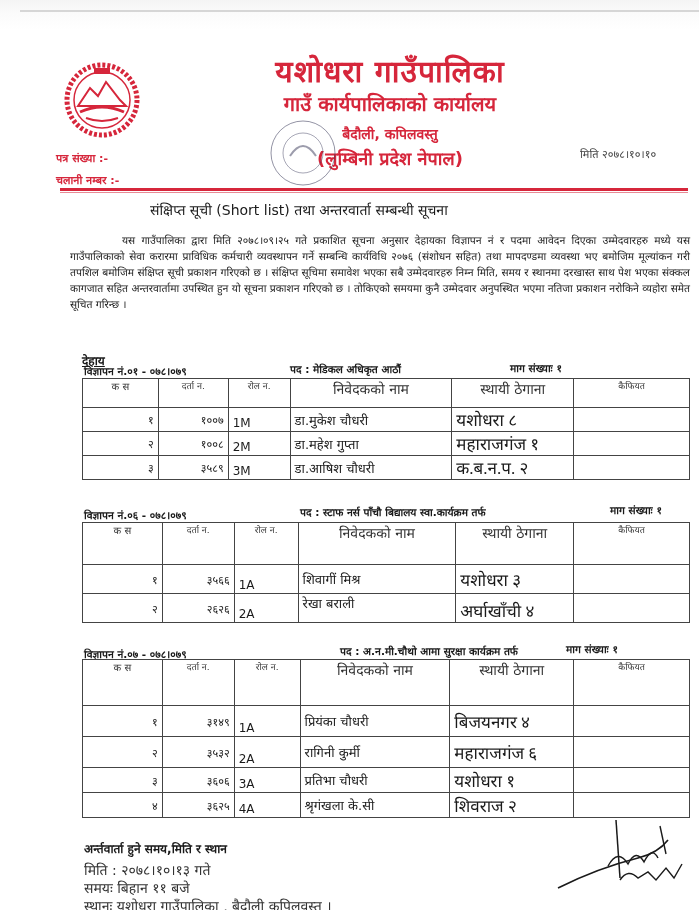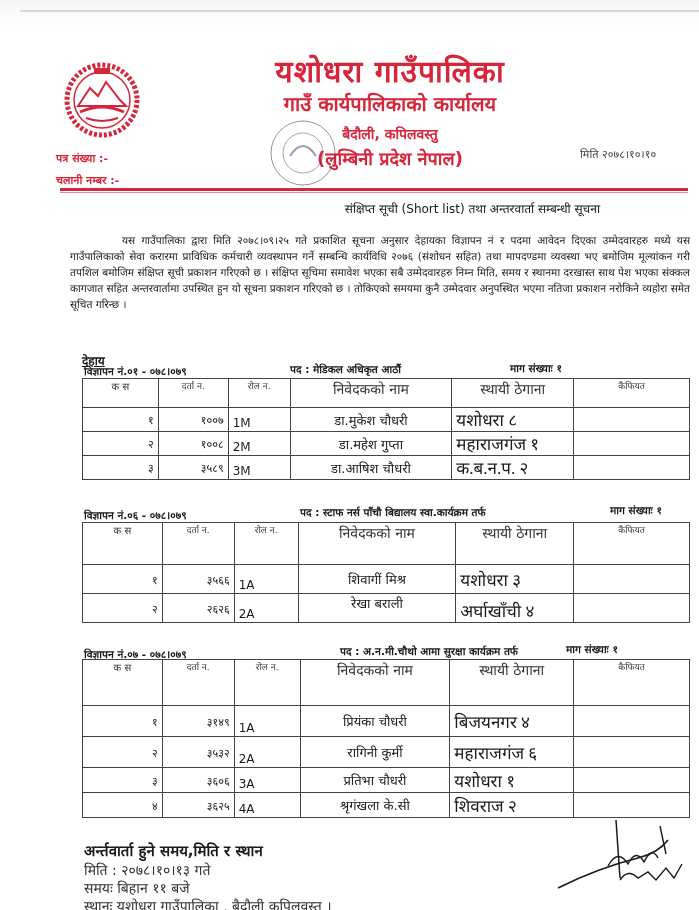--- a/index.html
+++ b/index.html
@@ -16,35 +16,35 @@
   .title3 { position:absolute; left:200px; top:124px; width:380px; text-align:center;
             font-size:14px; font-weight:bold; color:#d6263b; }
   .title4 { position:absolute; left:200px; top:146px; width:380px; text-align:center;
             font-size:18px; font-weight:bold; color:#d6263b; }
   .stamp { position:absolute; left:268px; top:116px; width:70px; height:74px; }
   .patra { position:absolute; left:56px; top:150px; font-size:11px; font-weight:bold; color:#d6263b; }
   .chalani { position:absolute; left:56px; top:172px; font-size:11px; font-weight:bold; color:#d6263b; }
   .miti-top { position:absolute; left:580px; top:146px; font-size:11px; color:#444; }
   .rule-red { position:absolute; left:60px; top:188px; width:628px; height:3px; background:#d6263b; }
   .rule-red2 { position:absolute; left:60px; top:192px; width:628px; height:1px; background:#e88a95; }
-  .subject { position:absolute; left:150px; top:200px; width:450px; text-align:right; font-size:12px; }
+  .subject { position:absolute; left:150px; top:200px; width:450px; text-align:left; font-size:14px; }
   .para { position:absolute; left:70px; top:232px; width:620px; font-size:10.5px; line-height:16px;
           text-align:justify; text-indent:52px; color:#222; }
   .dehaya { position:absolute; left:82px; top:352px; font-size:12px; font-weight:bold;
             text-decoration:underline; }
   .adline { position:absolute; font-size:10.5px; font-weight:bold; }
   table.tbl { position:absolute; border-collapse:collapse; font-size:11px; }
   table.tbl td, table.tbl th { border:1px solid #444; padding:0 4px; }
   table.tbl th { font-weight:normal; font-size:9px; vertical-align:top; text-align:center; color:#333; }
   table.tbl th.big { font-size:14px; }
   .num { text-align:right; }
   .roll { font-size:12px; vertical-align:bottom; padding-bottom:1px !important; }
-  .name { font-size:13px;text-align:center; }
+  .name { font-size:13px; }
   .addr { font-size:17px;font-family:Liberation Serif, serif; }
-  .footer-h { position:absolute; left:84px; top:840px; font-size:15px; font-weight:bold; }
+  .footer-h { position:absolute; left:84px; top:840px; font-size:12px; font-weight:bold; }
   .footer-l { position:absolute; left:84px; font-size:14px; color:#333; }
   .sig { position:absolute; left:548px; top:818px; width:150px; height:80px; }
 </style>
 </head>
 <body>
 
 <div class="page">
   <div class="topedge"></div>
 
   <svg class="emblem" viewBox="0 0 76 76">

